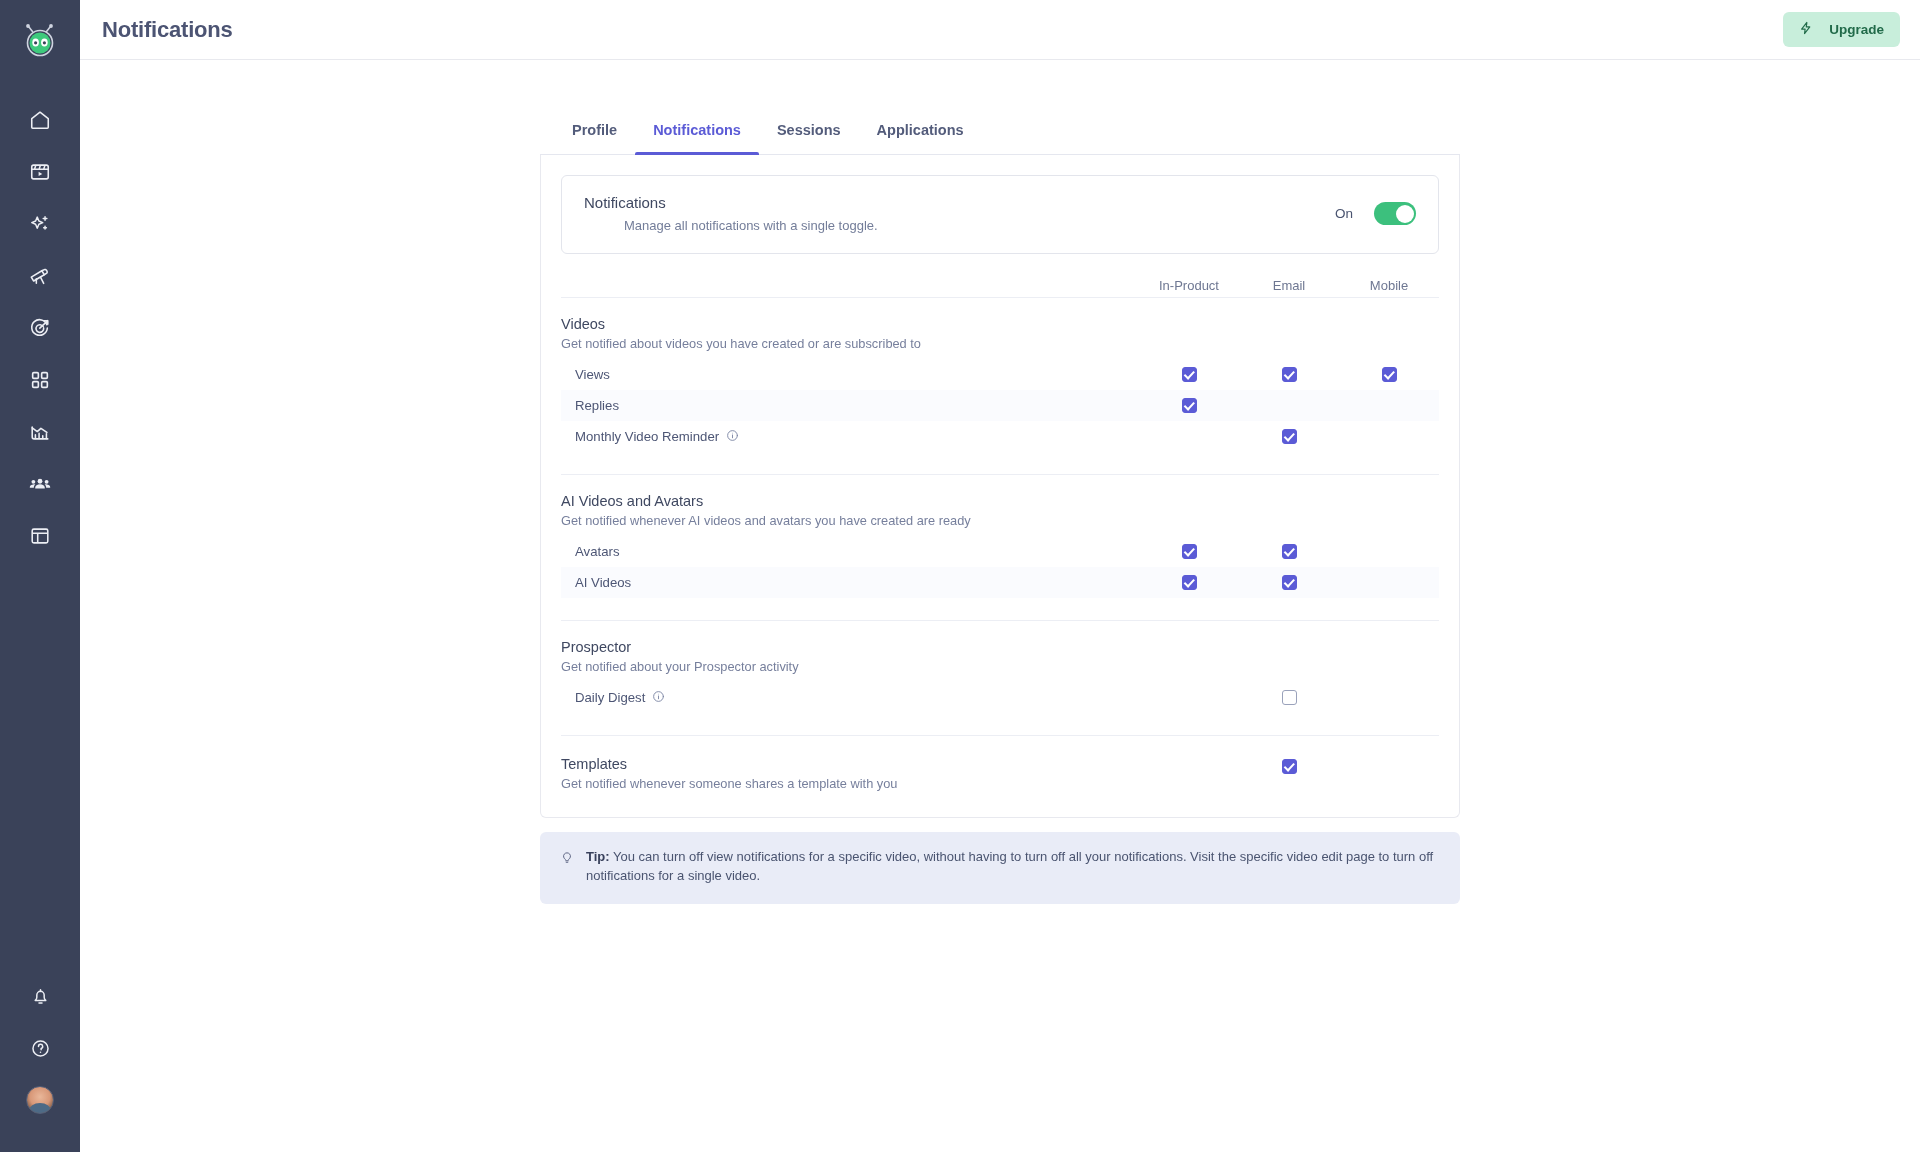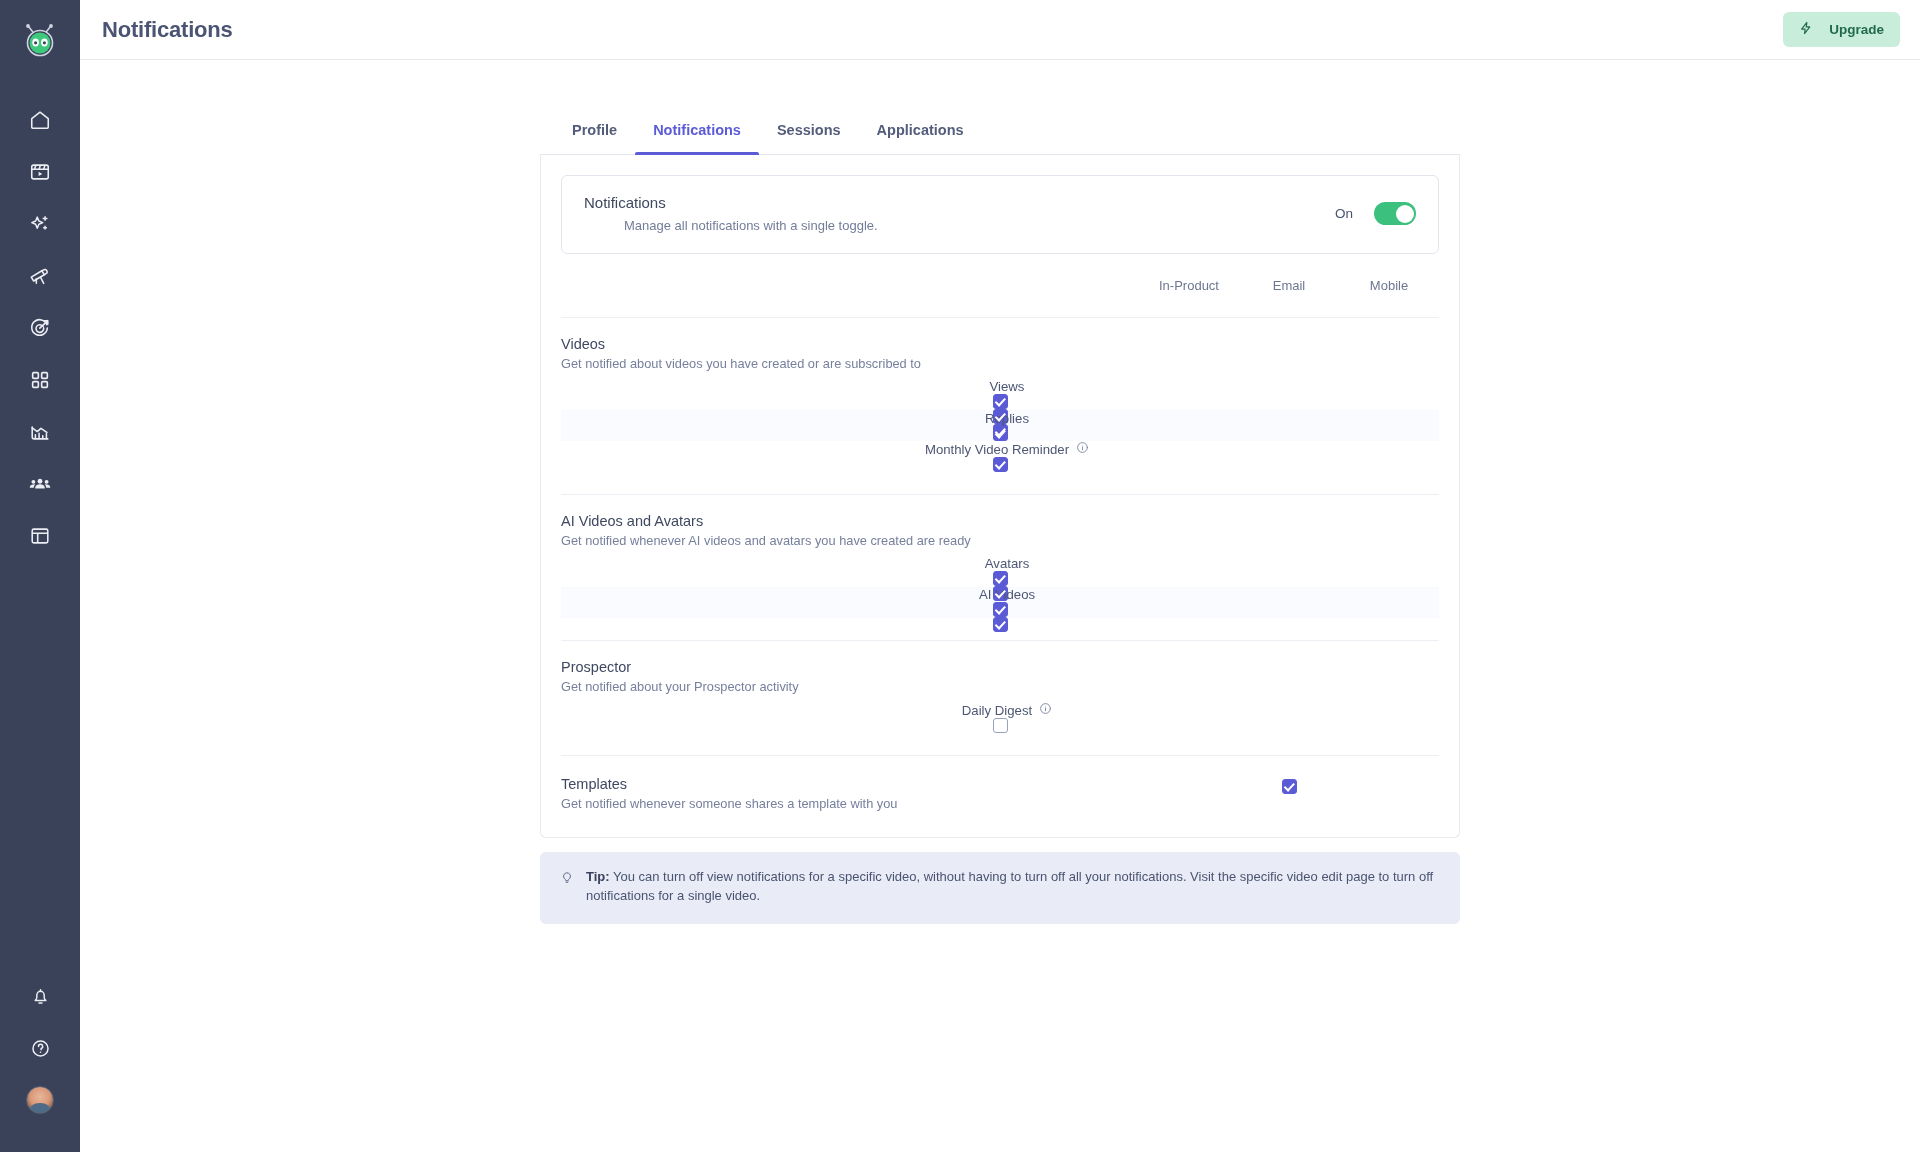--- a/index.html
+++ b/index.html
@@ -118,36 +118,35 @@
     position: relative; cursor: pointer; border:none;
   }
   .toggle .knob {
     position:absolute; top: 2.5px; right: 2.5px;
     width: 18px; height: 18px; border-radius: 50%; background:#fff;
   }
 
   
   .col-head {
     display:flex; align-items:center;
-    padding: 24px 0 24px 0;
+    padding: 24px 0 4px 0;
     border-bottom: 1px solid #eceef4;
   }
   .col-head .spacer { flex: 1; }
   .col-head .col {
     width: 100px; text-align:center;
     font-size: 13px; color: #6e7792;
   }
   .section { padding-top: 18px; }
   .sec-title { font-size: 14.5px; color: #3f4861; padding: 0 0 4px 0; }
   .sec-sub { font-size: 12.8px; color: #767f9c; padding-bottom: 8px; }
 
   .row {
     display:flex; align-items:center;
     height: 31px;
-    flex-direction: column;
   }
   .row.alt { background: #fafbfe; }
   .row .label {
     flex: 1; padding-left: 14px;
     font-size: 13.2px; color: #4d5675;
     display:flex; align-items:center; gap: 7px;
   }
   .row .cell { width: 100px; display:flex; align-items:center; justify-content:center; }
 
   .cb {

